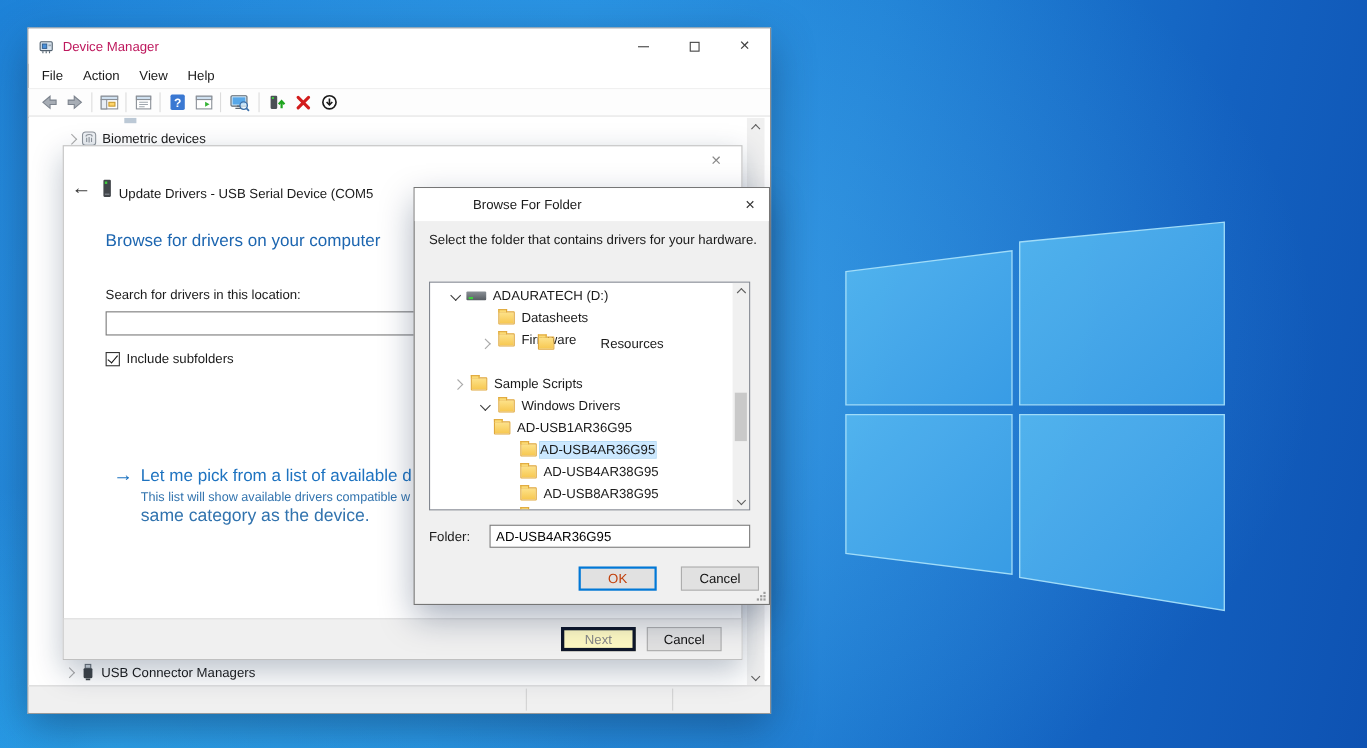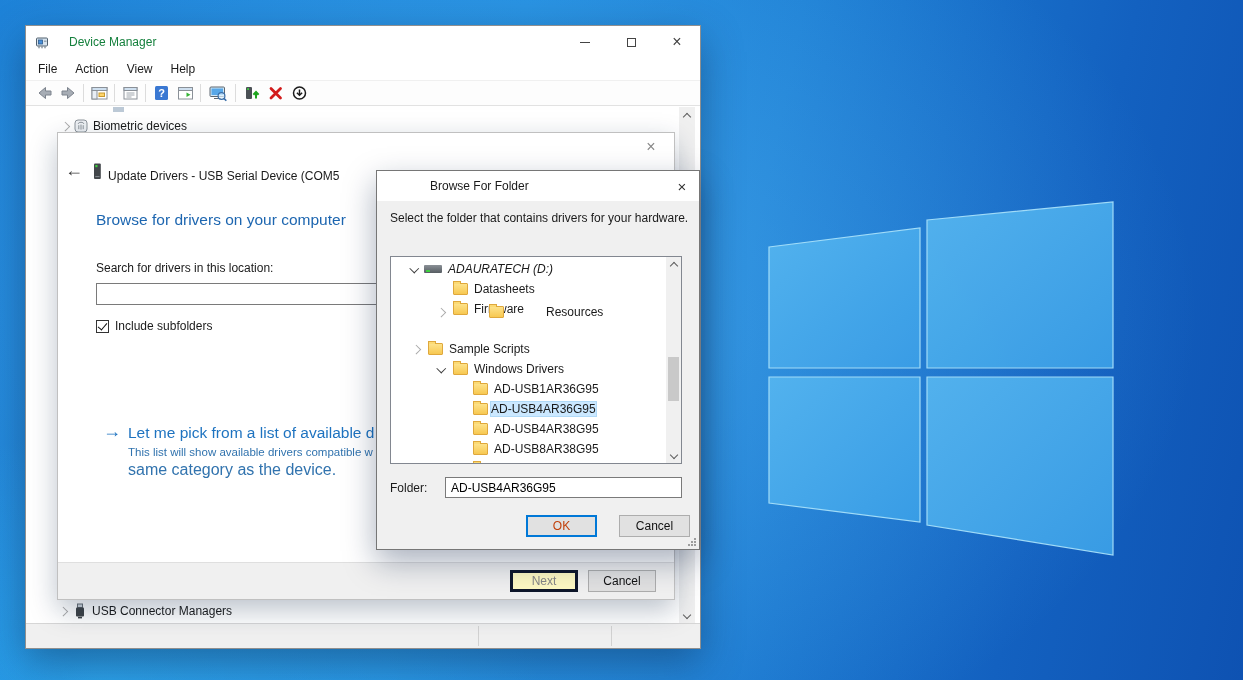--- a/index.html
+++ b/index.html
@@ -13,21 +13,21 @@
       radial-gradient(1100px 760px at 38% 46%, rgba(92,189,248,.50), rgba(92,189,248,0) 66%),
       radial-gradient(760px 420px at 8% 100%, rgba(62,200,255,.42), rgba(62,200,255,0) 58%),
       linear-gradient(102deg, #1a7fd6 0%, #1e8ade 38%, #1d7fd4 58%, #1361c0 82%, #0e52b2 100%);
   }
   .win-logo{ position:absolute; left:768px; top:200px; }
 
   
   .dm{ position:absolute; left:25px; top:25px; width:676px; height:624px; background:#fff;
        border:1px solid #8f8f8f; box-shadow:0 14px 38px rgba(8,40,80,.45); }
   .dm-titlebar{ height:32px; background:#fff; display:flex; align-items:center; padding-left:9px; }
-  .dm-title{ color:#15803d; margin-left:20px; flex:1 1 auto; }
+  .dm-title{ color:#be185d; margin-left:8px; flex:1 1 auto; }
   .cap{ width:46px; height:32px; display:flex; align-items:center; justify-content:center; color:#333; }
   .cap-min i{ display:block; width:10px; height:1px; background:#444; }
   .cap-max i{ display:block; width:9px; height:9px; border:1px solid #444; }
   .cap-close{ font-size:16px; color:#444; }
   .dm-menubar{ height:22px; display:flex; align-items:center; padding-left:3px; }
   .menu-item{ padding:2px 9px; }
   .dm-toolbar{ height:26px; background:#fdfdfd; border-top:1px solid #f0f0f0; border-bottom:1px solid #e2e2e2;
                display:flex; align-items:center; padding-left:6px; }
   .tb{ width:24px; height:22px; display:flex; align-items:center; justify-content:center; }
   .tb-sep{ width:1px; height:18px; background:#dcdcdc; margin:0 3px; }
@@ -80,21 +80,21 @@
 
   
   .bro{ position:absolute; left:376px; top:170px; width:324px; height:380px; background:#f0f0f0;
         border:1px solid #767676; box-shadow:0 12px 30px rgba(8,30,65,.35); }
   .bro-titlebar{ height:30px; background:#fff; display:flex; align-items:center; padding-left:13px; }
   .bro-title{ flex:1 1 auto;margin-left:40px; }
   .bro-close{ width:34px; height:30px; display:flex; align-items:center; justify-content:center; font-size:15px; color:#333; }
   .bro-instr{ position:absolute; left:13px; top:40px; }
   .bro-tree{ position:absolute; left:13px; top:85px; width:292px; height:208px; background:#fff; border:1px solid #828790; overflow:hidden; }
   .trow{ position:absolute; left:0; width:275px; height:20px; display:flex; align-items:center; white-space:nowrap; }
-  .selwrap{ display:flex; align-items:center; padding:1px 3px 1px 0;font-style:italic; }
+  .selwrap{ display:flex; align-items:center; padding:1px 3px 1px 0; }
   .sel .tlabel{ background:#cbe8ff; outline:1px solid #b0d9f7; }
   .ticon{ margin-left:0; }
   .fold{ width:15px; height:12px; flex:0 0 15px; position:relative; background:linear-gradient(#fde28a,#f7c851);
          border:1px solid #dfa83c; border-radius:1px; margin-left:5px; }
   .fold::before{ content:''; position:absolute; left:-1px; top:-3px; width:6px; height:2px; background:#fbda74;
                  border:1px solid #dfa83c; border-bottom:none; }
   .drive{ width:18px; height:8px; flex:0 0 18px; background:linear-gradient(#8a9096,#565c62); border-radius:1px;
           position:relative; margin-left:3px; }
   .drive::after{ content:''; position:absolute; left:2px; bottom:1.5px; width:4px; height:2px; background:#3ed03e; }
   .bro-folder-label{ position:absolute; left:13px; top:310px; }
@@ -332,21 +332,21 @@
       <div class="trow" style="top:82px;  padding-left:18px;">
         <span class="chev col"></span>
         <span class="ticon fold"></span>
         <span class="tlabel" style="margin-left:6px">Sample Scripts</span>
       </div>
       <div class="trow" style="top:102px; padding-left:43px;">
         <span class="chev exp"></span>
         <span class="ticon fold"></span>
         <span class="tlabel" style="margin-left:6px">Windows Drivers</span>
       </div>
-      <div class="trow" style="top:122px; padding-left:63px;">
+      <div class="trow" style="top:122px; padding-left:39px;">
         <span class="chev none"></span>
         <span class="ticon fold"></span>
         <span class="tlabel" style="margin-left:6px">AD-USB1AR36G95</span>
       </div>
       <div class="trow sel" style="top:142px; padding-left:63px;">
         <span class="chev none"></span>
         <span class="ticon fold"></span>
         <span class="tlabel" style="margin-left:3px">AD-USB4AR36G95</span>
       </div>
       <div class="trow" style="top:162px; padding-left:63px;">

